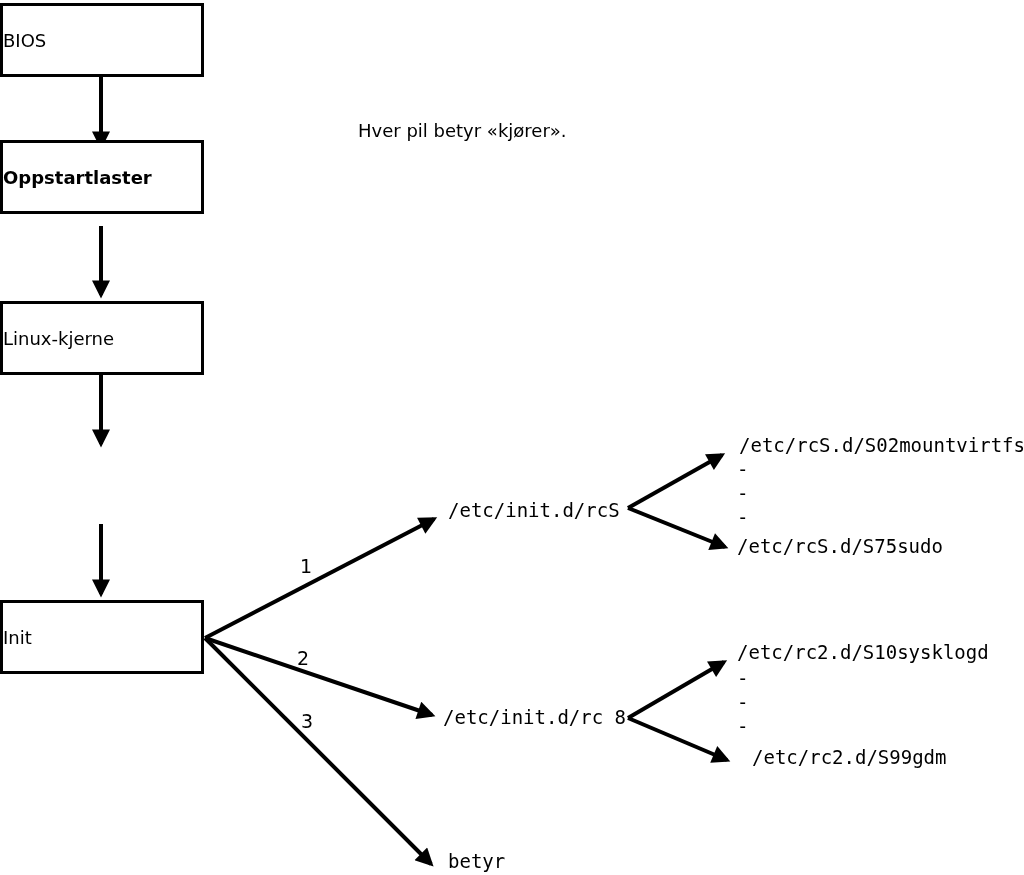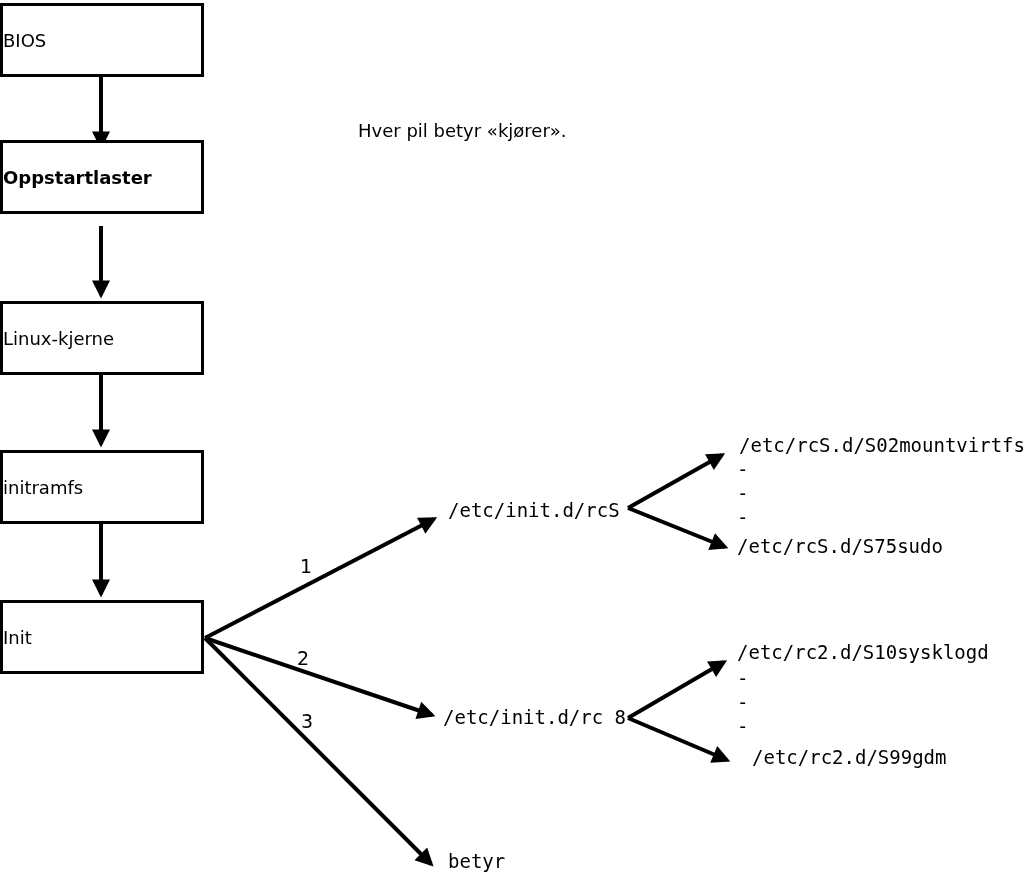--- a/index.html
+++ b/index.html
@@ -112,23 +112,20 @@
 
   <div class="flow-box box-bios">
     <span>BIOS</span>
   </div>
   <div class="flow-box box-bootloader">
     <span>Oppstartlaster</span>
   </div>
   <div class="flow-box box-kernel">
     <span>Linux-kjerne</span>
   </div>
-  <div class="flow-box box-initramfs">
-    <span>initramfs</span>
-  </div>
   <div class="flow-box box-init">
     <span>Init</span>
   </div>
 
   <div class="note">Hver pil betyr «kjører».</div>
 
   <div class="branch-num num-1">1</div>
   <div class="branch-num num-2">2</div>
   <div class="branch-num num-3">3</div>
 

